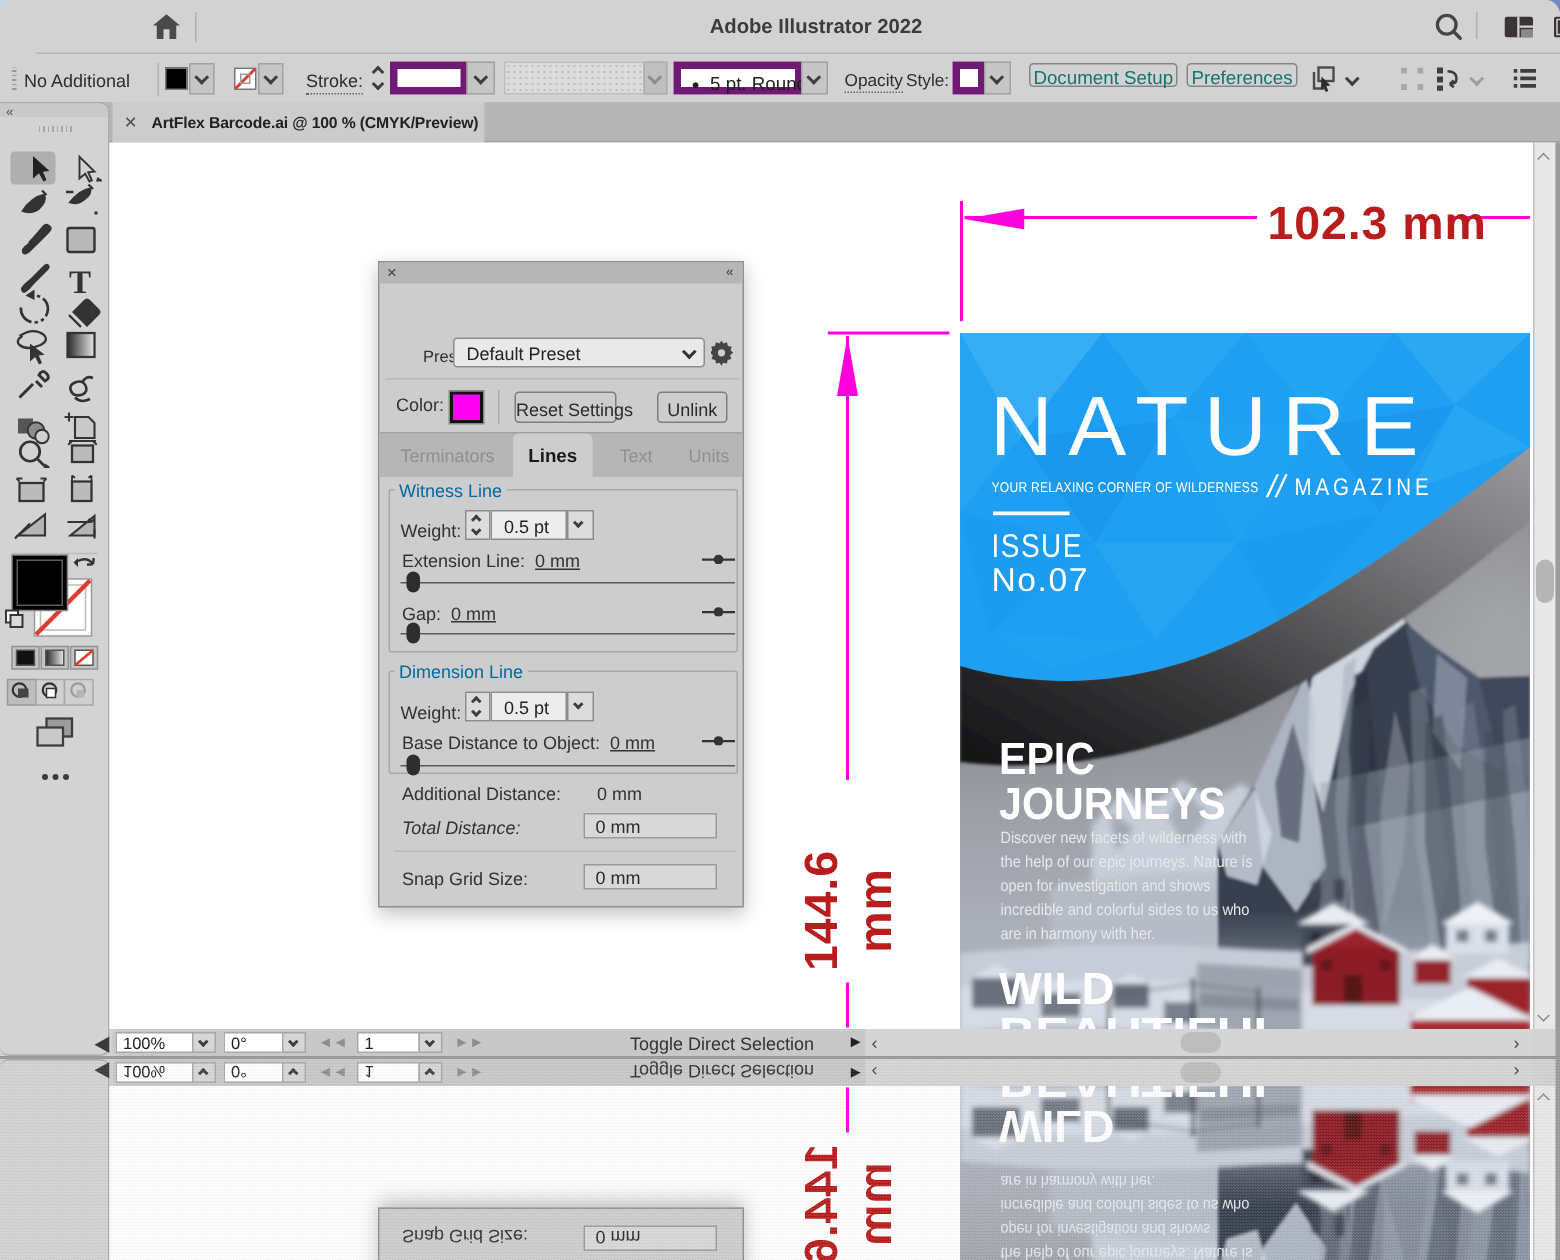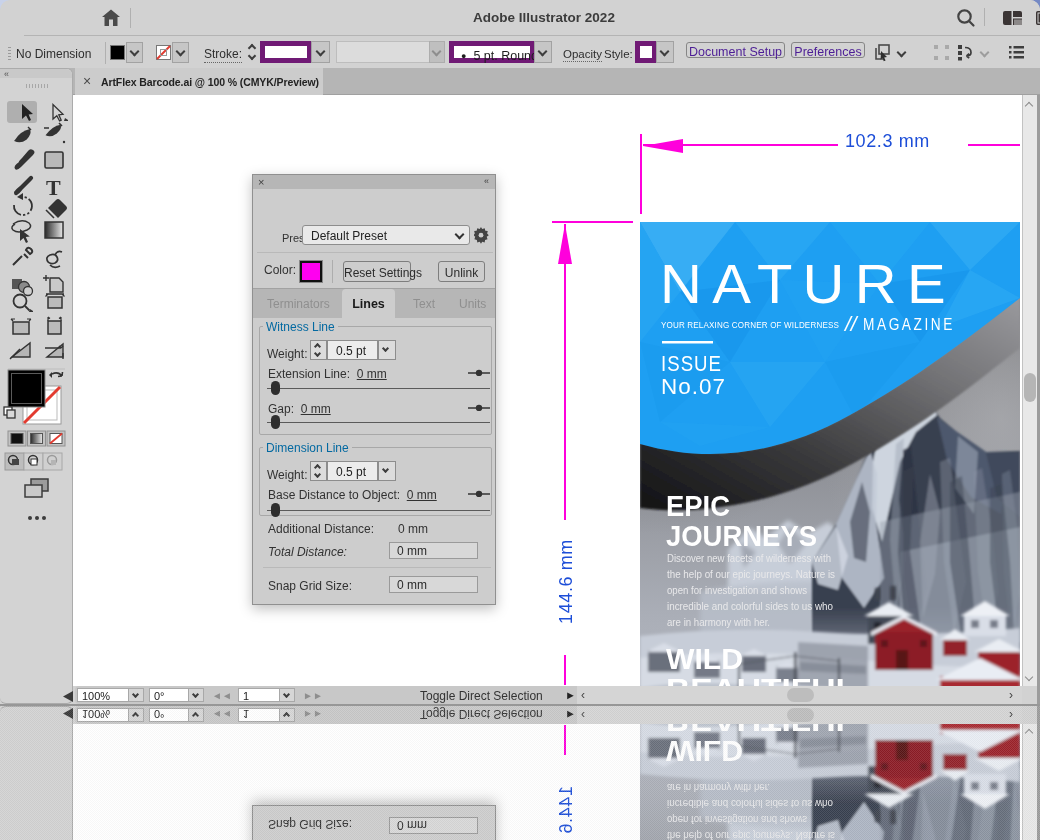--- a/index.html
+++ b/index.html
@@ -9,21 +9,21 @@
 #win{position:absolute;left:0;top:0;width:1040px;height:705px;border-radius:10px 10px 0 0;overflow:hidden;background:#d2d2d2;border-bottom:1px solid #979797;-webkit-box-reflect:below 0;}
 .titlebar{position:absolute;left:0;top:0;width:1040px;height:36px;background:#d2d2d2;border-bottom:1px solid #b4b4b4;margin-left:24px;}
 .title{position:absolute;left:0;right:0;top:10px;text-align:center;font-size:13.5px;font-weight:bold;color:#3c3c3c;}
 .controlbar{position:absolute;left:0;top:37px;width:1040px;height:31px;background:#d2d2d2;}
 .cb-label{position:absolute;top:10px;font-size:12px;color:#2e2e2e;}
 .vline{position:absolute;background:#b0b0b0;width:1px;}
 .chevbox{position:absolute;height:21px;background:#c6c6c6;border:1px solid #a2a2a2;}
 .chev{position:absolute;width:7px;height:7px;border-right:2px solid #3e3e3e;border-bottom:2px solid #3e3e3e;transform:rotate(45deg);}
 .chevup{position:absolute;width:7px;height:7px;border-right:2px solid #3e3e3e;border-bottom:2px solid #3e3e3e;transform:rotate(-135deg);}
 .whitebox{position:absolute;background:#fff;border:5px solid #701a75;height:21px;}
-.btn{position:absolute;height:16px;border:1px solid #868686;border-radius:3px;background:#d2d2d2;font-size:12.5px;color:#4c1d95;text-align:center;white-space:nowrap;}
+.btn{position:absolute;height:16px;border:1px solid #868686;border-radius:3px;background:#d2d2d2;font-size:12.5px;color:#0f766e;text-align:center;white-space:nowrap;}
 .tabbar{position:absolute;left:0;top:68px;width:1040px;height:27px;background:#b5b5b5;border-bottom:1px solid #a0a0a0;}
 .tab{position:absolute;left:75px;top:0;width:248px;height:27px;background:#cccccc;}
 .tabx{position:absolute;left:8px;top:6px;width:14px;height:14px;color:#4c4c4c;font-size:14px;line-height:14px;}
 .tabtext{position:absolute;left:26px;top:8px;font-size:10.5px;font-weight:bold;color:#222;white-space:nowrap;letter-spacing:-0.1px;}
 .canvas{position:absolute;left:0;top:95px;width:1022px;height:591px;background:#ffffff;}
 
 .toolpanel{position:absolute;left:0;top:68px;width:73px;height:636px;background:#d3d3d3;border:1px solid #ababab;border-left:none;border-radius:0 6px 6px 6px;}
 .tp-head{position:absolute;left:0;top:0;width:100%;height:9px;background:#c9c9c9;border-radius:0 6px 0 0;}
 .tp-arrows{position:absolute;left:4px;top:0px;font-size:9px;color:#555;letter-spacing:-1px;}
 .gripdots{position:absolute;left:26px;top:15px;width:22px;height:4px;background-image:repeating-linear-gradient(90deg,#a7a7a7 0 1px,transparent 1px 3px);}
@@ -40,21 +40,21 @@
 .dp-btn{position:absolute;height:21px;border:1px solid #7e7e7e;border-radius:3px;background:#cdcdcd;font-size:13px;color:#2c2c2c;text-align:center;}
 .dp-group{position:absolute;border:1px solid #a8a8a8;border-radius:2px;}
 .dp-glabel{position:absolute;background:#cdcdcd;font-size:12px;color:#0369a1;padding:0 3px;}
 .dp-slider{position:absolute;height:1px;background:#5a5a5a;}
 .dp-knob{position:absolute;width:9px;height:14px;background:#2e2e2e;border-radius:4.5px;}
 .dp-dot{position:absolute;width:30px;height:7px;}
 .dp-input{position:absolute;height:17px;background:#d8d8d8;border:1px solid #9a9a9a;font-size:12px;color:#2a2a2a;padding:1px 0 0 7px;}
 .ulink{text-decoration:underline;}
 
 .mag{position:absolute;background:#ff00dc;}
-.magtext{position:absolute;color:#1d4ed8;font-weight:normal;font-size:18px;letter-spacing:0.6px;}
+.magtext{position:absolute;color:#b91c1c;font-weight:bold;font-size:31px;letter-spacing:0.6px;}
 
 .icon{position:absolute;}
 </style>
 </head>
 <body>
 <div id="page">
 <div style="position:absolute;left:0;top:0;width:14px;height:10px;background:linear-gradient(135deg,#c8d2ea 0 35%,#a7a7a7 60%);"></div>
 <div style="position:absolute;right:0;top:0;width:12px;height:8px;background:linear-gradient(225deg,#7589c4 0 35%,#a7a7a7 60%);"></div>
 <div id="win">
 
@@ -76,21 +76,21 @@
           <rect x="11" y="8.5" width="8" height="5.5" fill="#8b8888"></rect>
         </svg>
     <svg class="icon" style="left:1012px;top:11px" width="18" height="14" viewBox="0 0 18 14">
           <rect x="0.75" y="0.75" width="16.5" height="12.5" rx="1" fill="#d2d2d2" stroke="#3a3434" stroke-width="1.5"></rect>
           <rect x="2.5" y="2.5" width="5" height="9" fill="#3a3434"></rect>
         </svg>
   </div>
 
   <div class="controlbar">
     <div style="position:absolute;left:8px;top:8px;width:3px;height:15px;background-image:repeating-linear-gradient(0deg,#9a9a9a 0 1px,transparent 1px 3px);"></div>
-    <div class="cb-label" style="left:16px;">No Dimension</div>
+    <div class="cb-label" style="left:16px;">No Additional</div>
     <div class="vline" style="left:105px;top:5px;height:22px;"></div>
     <div style="position:absolute;left:110px;top:8px;width:15px;height:15px;background:#000;border:1px solid #777;"></div>
     <div class="chevbox" style="left:126px;top:5px;width:17px;">
           <div class="chev" style="left:4px;top:5px;"></div>
         </div>
     <div style="position:absolute;left:156px;top:8px;width:15px;height:15px;background:#fff;border:1px solid #777;"></div>
     <svg class="icon" style="left:156px;top:8px" width="15" height="15">
           <line x1="1" y1="14" x2="14" y2="1" stroke="#e03c31" stroke-width="2"></line>
         </svg>
     <div style="position:absolute;left:160px;top:12px;width:7px;height:7px;border:1px solid #999;"></div>

